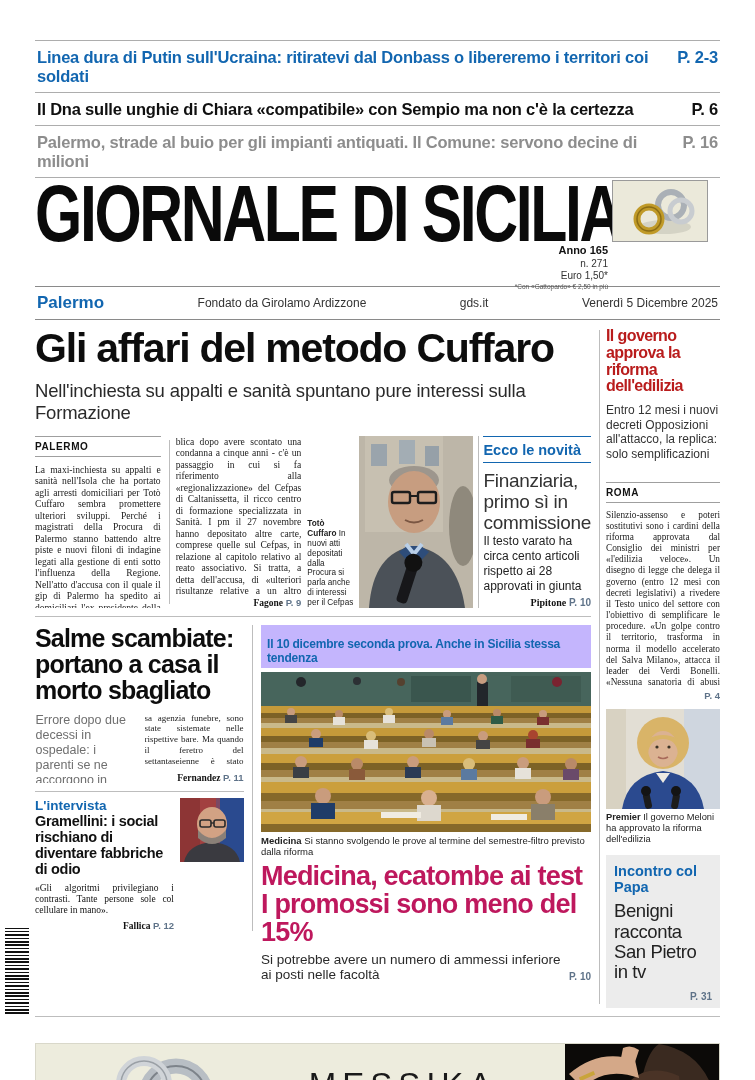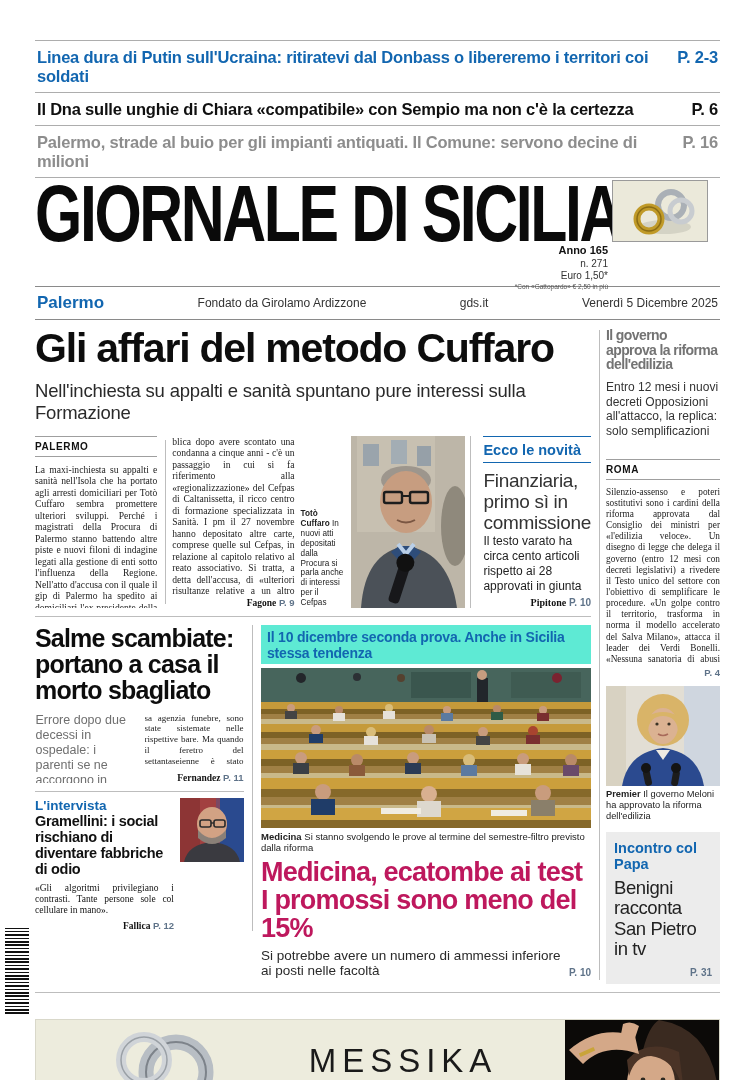--- a/index.html
+++ b/index.html
@@ -78,21 +78,21 @@
 
   .lead-row { display:flex; height:172px; overflow:hidden; }
   .lead-col1 { width:128px; overflow:hidden; }
   .lead-col2 { width:128px; overflow:hidden; display:flex; flex-direction:column; }
   .lead-col2 .serif-body { flex:1; overflow:hidden; }
   .cap-col { width:48px; margin-left:6px; display:flex; flex-direction:column; justify-content:flex-end; }
   .photo-cap { font-size:8.2px; line-height:1.2; color:#222; }
   .photo-cap .b { font-weight:bold; }
   .lead-photo { width:114px; height:172px; margin-left:5px; background:#b8b2a4; flex:0 0 auto; }
 
-  .novita { flex:1; margin-left:5px; border-left:1px solid #bdbdbd; padding-left:12px; display:flex; flex-direction:column; }
+  .novita { flex:1; margin-left:5px; border-left:1px solid #bdbdbd; padding-left:4px; display:flex; flex-direction:column; }
   .novita-in { border-top:1px solid #1266b0; padding-top:5px; height:100%; display:flex; flex-direction:column; }
   .novita-kick { color:#1266b0; font-weight:bold; font-size:14.5px; border-bottom:1px solid #1266b0; padding-bottom:4px; }
   .novita-title { font-size:19px; color:#333; line-height:1.12; margin-top:7px; letter-spacing:-0.3px; }
   .novita-text { font-size:12px; color:#222; line-height:1.25; margin-top:auto; }
   .novita .byline { font-size:10px; }
 
   .h-rule { border-top:1px solid #bdbdbd; margin:8px 0 8px 0; }
 
   .band { display:flex; height:306px; }
   .salme { width:213px; display:flex; flex-direction:column;align-items:center; }
@@ -106,32 +106,32 @@
 
   .intervista { border-top:1px solid #bdbdbd; margin-top:8px; padding-top:6px; display:flex; flex:1; }
   .int-left { flex:1; padding-right:6px; }
   .int-kick { color:#1266b0; font-weight:bold; font-size:13.5px; }
   .int-title { font-size:14.5px; font-weight:bold; line-height:1.1; letter-spacing:-0.3px; margin-top:1px; }
   .int-text { font-family:"Liberation Serif", serif; font-size:9.5px; line-height:1.2; text-align:justify; margin-top:5px; }
   .int-photo { width:64px; height:64px; flex:0 0 auto; }
 
   .medicina { flex:1; margin-left:8px; border-left:1px solid #bdbdbd; padding-left:8px; display:flex; flex-direction:column; }
   .strip {
-    background:#5eead4; color:#1266b0; font-weight:bold; font-size:14px;
-    padding:4px 6px 3px 6px; letter-spacing:-0.2px;
+    background:#c4b5fd; color:#1266b0; font-weight:bold; font-size:12px;
+    padding:12px 6px 3px 6px; letter-spacing:-0.2px;
   }
   .med-photo { width:100%; height:160px; margin-top:4px; background:#9a8a60; }
   .med-cap { font-size:9.5px; color:#222; margin-top:3px; border-bottom:0; }
   .med-cap .b { font-weight:bold; }
   .med-head { font-size:27px; font-weight:bold; letter-spacing:-0.8px; line-height:1.04; margin-top:5px; color:#be185d; }
   .med-sub { display:flex; justify-content:space-between; align-items:flex-end; font-size:13.5px; color:#2a2a2a; margin-top:6px; }
   .med-sub .pg { color:#5f7389; font-weight:bold; font-size:10px; flex:0 0 auto; margin-left:8px; }
 
   
-  .rail-head { font-size:14px; font-weight:bold; letter-spacing:-0.6px; line-height:1.05; color:#737373; margin-top:2px; }
+  .rail-head { font-size:16px; font-weight:bold; letter-spacing:-0.6px; line-height:1.05; color:#b91c1c; margin-top:2px; }
   .rail-sub { font-size:12px; color:#333; line-height:1.22; margin:8px 0 20px 0; }
   .rail .serif-body { font-size:9.3px; height:178px; overflow:hidden; }
   .rail-pg { text-align:right; font-size:9.5px; color:#5f7389; font-weight:bold; margin-top:2px; }
   .rail-photo { width:100%; height:100px; margin-top:8px; background:#ddd; }
   .rail-cap { font-size:9.3px; line-height:1.2; margin-top:3px; color:#222; }
   .rail-cap .b { font-weight:bold; }
   .papa { background:#ececec; margin-top:10px; padding:8px 8px 6px 8px; }
   .papa-kick { color:#1266b0; font-weight:bold; font-size:14.5px; }
   .papa-title { font-size:18.5px; color:#222; line-height:1.1; margin-top:6px; letter-spacing:-0.4px; }
   .papa-pg { text-align:right; color:#5f7389; font-weight:bold; font-size:10px; margin-top:8px; }

